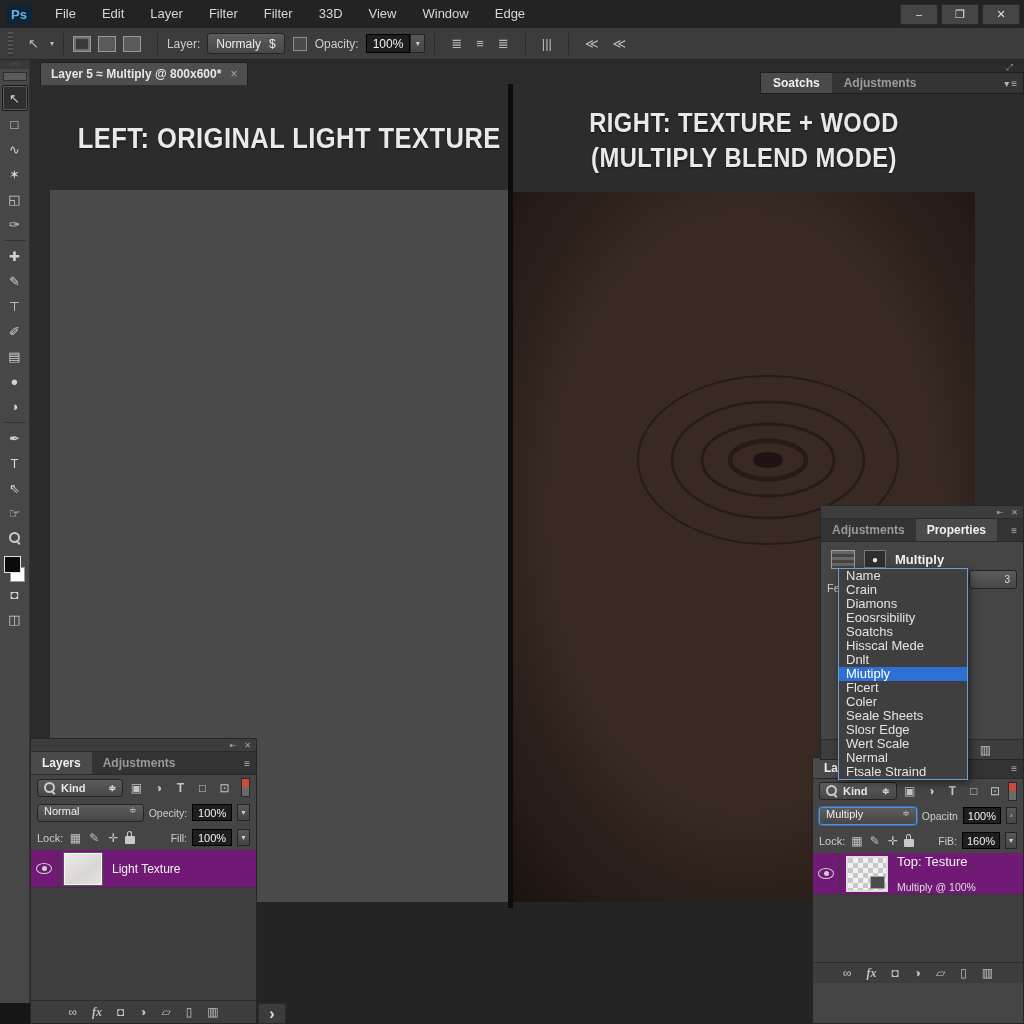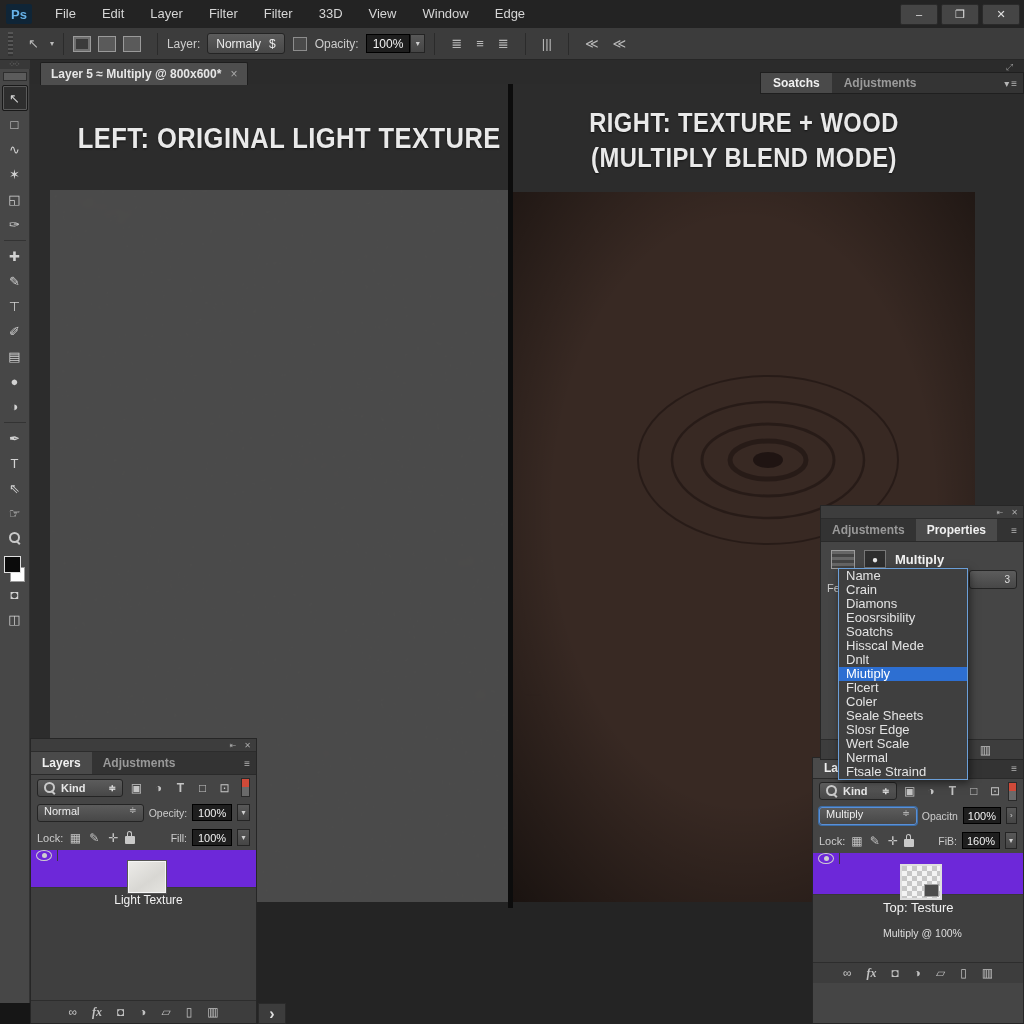--- a/index.html
+++ b/index.html
@@ -71,21 +71,21 @@
 
   
   .panel{background:#454545;border:1px solid #262626;box-sizing:border-box;}
   .p-minihead{height:12px;background:#3d3d3d;border-bottom:1px solid #2c2c2c;display:flex;justify-content:flex-end;align-items:center;gap:8px;padding-right:5px;color:#aaa;font-size:8px;}
   .p-tabs{height:22px;background:#333;display:flex;align-items:center;border-bottom:1px solid #2a2a2a;}
   .p-tab{padding:0 11px;height:22px;line-height:22px;font-size:12px;font-weight:bold;color:#999;}
   .p-tab.active{background:#4a4a4a;color:#f0f0f0;}
   .row{display:flex;align-items:center;padding:0 6px;color:#cccccc;font-size:11px;gap:5px;box-sizing:border-box;}
   .typ-ico{color:#c4c4c4;font-size:12px;width:17px;text-align:center;}
   .redtog{width:7px;height:17px;background:linear-gradient(#cf4a39 0 45%,#6a6a6a 45%);margin-left:auto;border:1px solid #2a2a2a;}
-  .sel-row{background:#6d28d9;flex-direction:column;}
+  .sel-row{background:#701a75;}
   .layer-row{display:flex;align-items:center;box-sizing:border-box;border-bottom:1px solid #383838;}
   .eye-cell{width:26px;display:flex;justify-content:center;align-items:center;border-right:1px solid #3a3a3a;align-self:stretch;}
   .lname{font-size:12px;color:#f2f2f2;}
   .ldetail{font-size:10.5px;color:#dedede;margin-top:12px;}
   .footer{display:flex;align-items:center;justify-content:center;gap:15px;background:#3d3d3d;border-top:1px solid #2d2d2d;color:#c2c2c2;font-size:12px;}
   .fx{font-style:italic;font-family:"Liberation Serif",serif;font-weight:bold;font-size:12px;}
   .checker{width:38px;height:32px;background:repeating-conic-gradient(#f3f3f3 0% 25%,#c7c7c7 0% 50%) 0 0/10px 10px;border:2px solid #dedede;position:relative;flex:none;}
   .badge{position:absolute;right:1px;bottom:1px;width:13px;height:11px;background:#4c4c4c;border:1px solid #a0a0a0;}
   .woodthumb{width:38px;height:34px;background:linear-gradient(100deg,#4d3a29 0%,#241a12 55%,#3a2b1e 100%);border:1px solid #222;flex:none;}
   .lightthumb{width:36px;height:30px;background:linear-gradient(145deg,#ecebe8,#d8d7d3 60%,#e4e3df);border:1px solid #f5f5f5;outline:1px solid #555;flex:none;}

